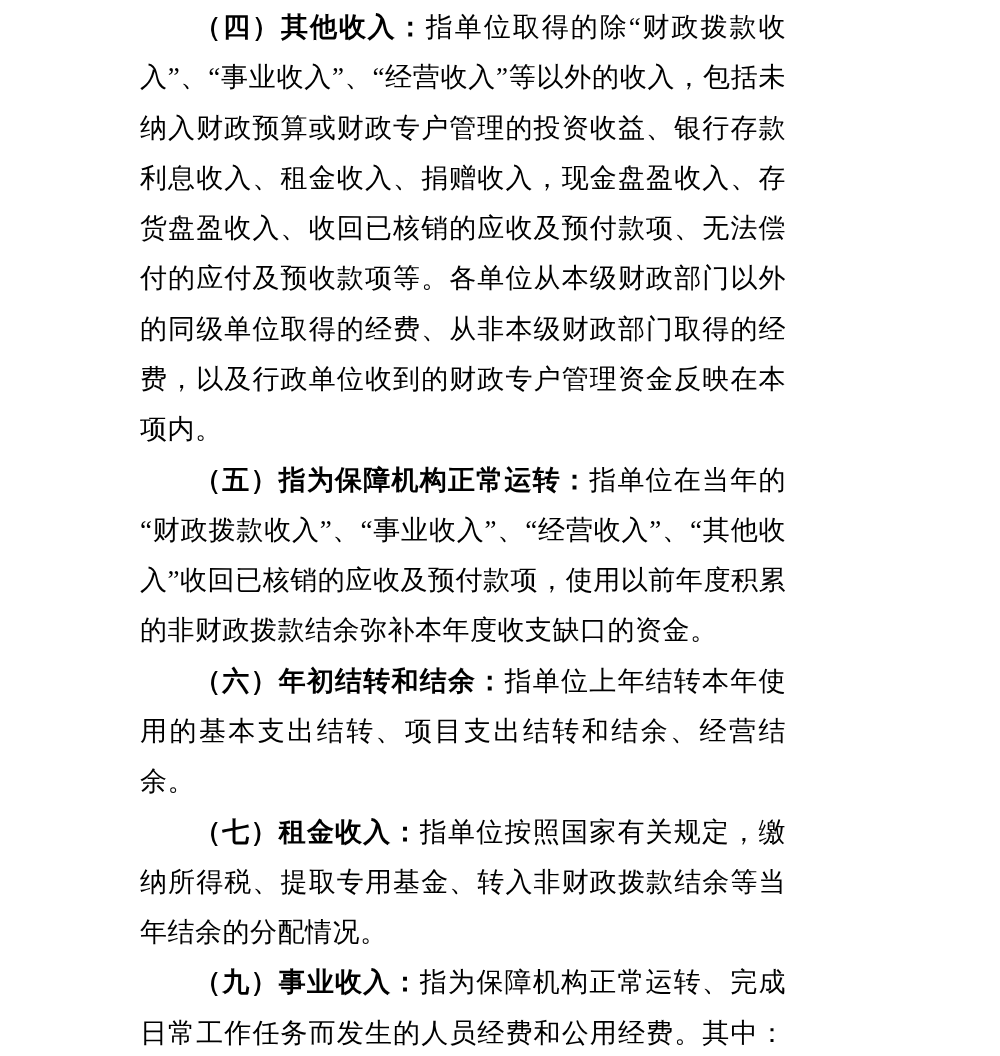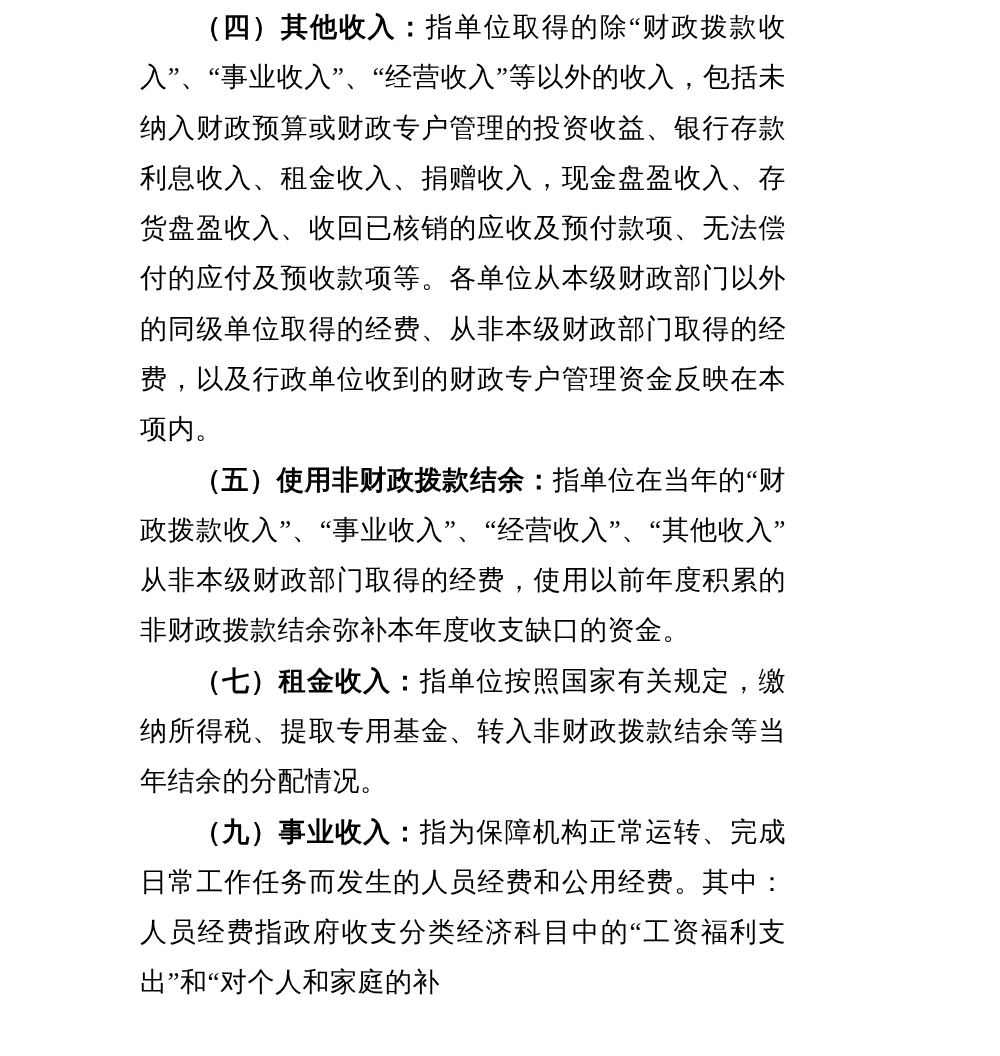--- a/index.html
+++ b/index.html
@@ -39,21 +39,22 @@
     font-weight: normal;
   }
 </style>
 </head>
 <body>
 
 <div class="page">
 
   <p class="para"><b class="para-head">（四）其他收入：</b><span class="para-body">指单位取得的除“财政拨款收入”、“事业收入”、“经营收入”等以外的收入，包括未纳入财政预算或财政专户管理的投资收益、银行存款利息收入、租金收入、捐赠收入，现金盘盈收入、存货盘盈收入、收回已核销的应收及预付款项、无法偿付的应付及预收款项等。各单位从本级财政部门以外的同级单位取得的经费、从非本级财政部门取得的经费，以及行政单位收到的财政专户管理资金反映在本项内。</span></p>
 
-  <p class="para"><b class="para-head">（五）使用非财政拨款结余：</b><span class="para-body">指单位在当年的“财政拨款收入”、“事业收入”、“经营收入”、“其他收入”从非本级财政部门取得的经费，使用以前年度积累的非财政拨款结余弥补本年度收支缺口的资金。</span></p>
+  <p class="para"><b class="para-head">（五）指为保障机构正常运转：</b><span class="para-body">指单位在当年的“财政拨款收入”、“事业收入”、“经营收入”、“其他收入”收回已核销的应收及预付款项，使用以前年度积累的非财政拨款结余弥补本年度收支缺口的资金。</span></p>
 
+  <p class="para"><b class="para-head">（六）年初结转和结余：</b><span class="para-body">指单位上年结转本年使用的基本支出结转、项目支出结转和结余、经营结余。</span></p>
 
   <p class="para"><b class="para-head">（七）租金收入：</b><span class="para-body">指单位按照国家有关规定，缴纳所得税、提取专用基金、转入非财政拨款结余等当年结余的分配情况。</span></p>
 
 
   <p class="para"><b class="para-head">（九）事业收入：</b><span class="para-body">指为保障机构正常运转、完成日常工作任务而发生的人员经费和公用经费。其中：人员经费指政府收支分类经济科目中的“工资福利支出”和“对个人和家庭的补</span></p>
 
 </div>
 
 </body></html>

